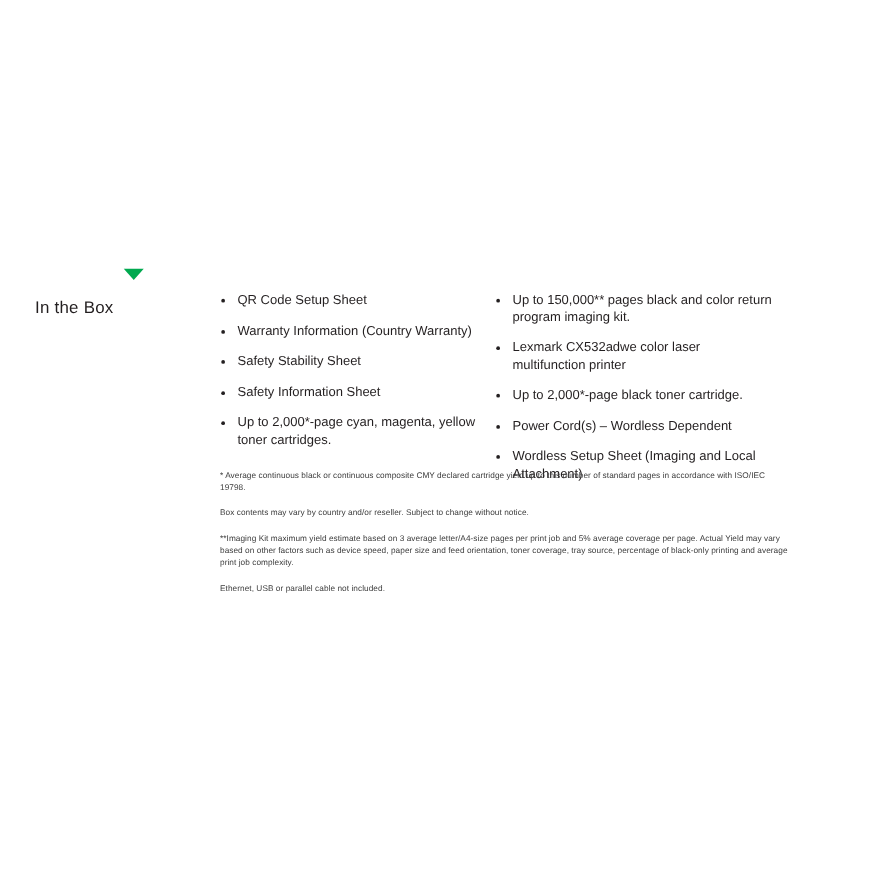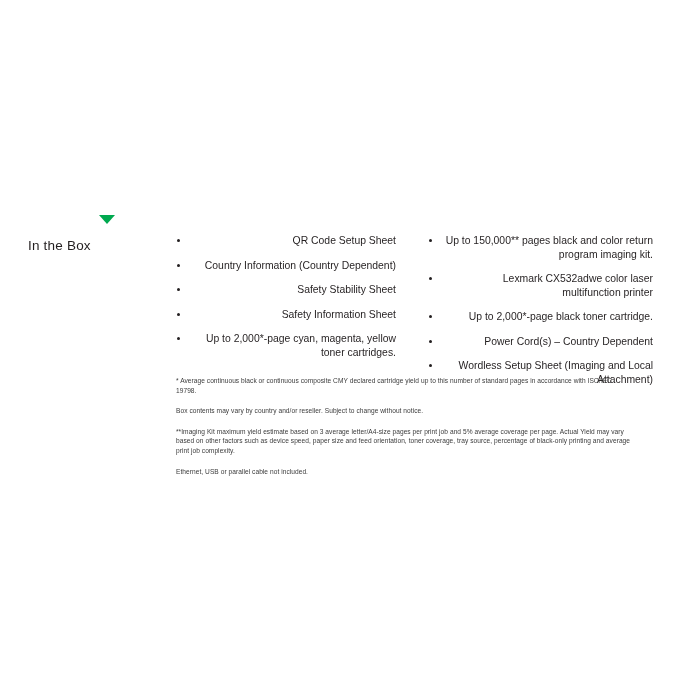--- a/index.html
+++ b/index.html
@@ -48,37 +48,36 @@
 
   .col {
     position: absolute;
     top: 234px;
   }
   .col-left {
     left: 176px;
     width: 220px;
   }
   .col-right {
-    left: 428px;
+    left: 396px;
     width: 225px;
   }
 
   ul.bullets {
     margin: 0;
     padding: 0;
     list-style: none;
   }
   ul.bullets li {
     position: relative;
     padding-left: 14px;
     margin-bottom: 11px;
     font-size: 10.4px;
     line-height: 13.5px;
     color: #231f20;
-    text-align: right;
   }
   ul.bullets li::before {
     content: "";
     position: absolute;
     left: 1px;
     top: 5px;
     width: 3.2px;
     height: 3.2px;
     border-radius: 50%;
     background: #231f20;
@@ -103,33 +102,33 @@
 
 <div id="page">
 
   <div class="caret"></div>
 
   <div class="section-title">In the Box</div>
 
   <div class="col col-left">
     <ul class="bullets">
       <li>QR Code Setup Sheet</li>
-      <li>Country Information (Country Dependent)</li>
+      <li>Warranty Information (Country Warranty)</li>
       <li>Safety Stability Sheet</li>
       <li>Safety Information Sheet</li>
       <li>Up to 2,000*-page cyan, magenta, yellow toner cartridges.</li>
     </ul>
   </div>
 
   <div class="col col-right">
     <ul class="bullets">
       <li>Up to 150,000** pages black and color return program imaging kit.</li>
       <li>Lexmark CX532adwe color laser multifunction printer</li>
       <li>Up to 2,000*-page black toner cartridge.</li>
-      <li>Power Cord(s) – Country Dependent</li>
+      <li>Power Cord(s) – Wordless Dependent</li>
       <li>Wordless Setup Sheet (Imaging and Local Attachment)</li>
     </ul>
   </div>
 
   <div class="footnotes">
     <p>* Average continuous black or continuous composite CMY declared cartridge yield up to this number of standard pages in accordance with ISO/IEC 19798.</p>
     <p>Box contents may vary by country and/or reseller. Subject to change without notice.</p>
     <p>**Imaging Kit maximum yield estimate based on 3 average letter/A4-size pages per print job and 5% average coverage per page. Actual Yield may vary based on other factors such as device speed, paper size and feed orientation, toner coverage, tray source, percentage of black-only printing and average print job complexity.</p>
     <p>Ethernet, USB or parallel cable not included.</p>
   </div>

